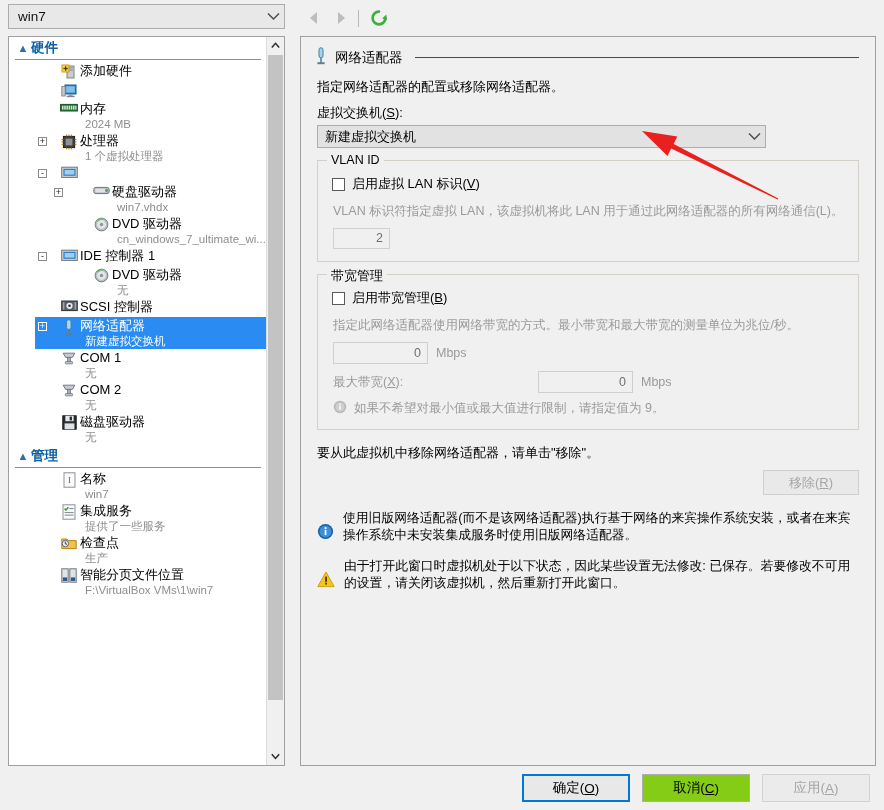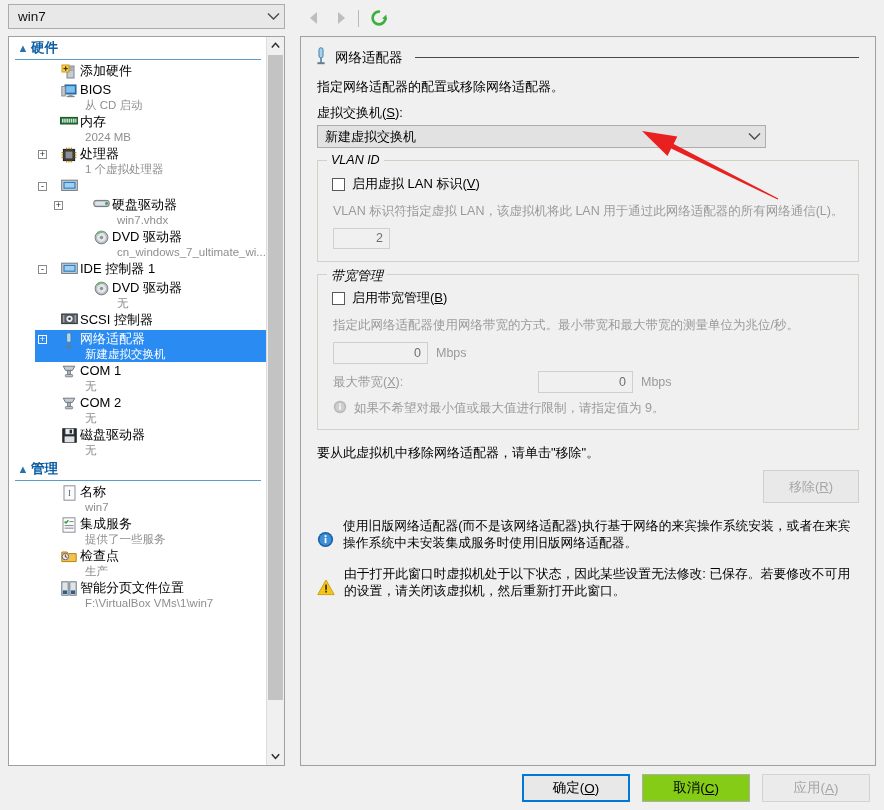--- a/index.html
+++ b/index.html
@@ -88,21 +88,21 @@
   .combo{
     position:relative;width:449px;height:23px;margin-left:2px;
     background:#e2e2e2;border:1px solid #adadad;box-sizing:border-box;
     display:flex;align-items:center;
   }
   .combo .val{flex:1;padding-left:7px;font-size:13px;}
 
   
   .gbox{position:relative;margin:12px 2px 0 2px;border:1px solid #d4d0c8;padding:14px 12px 12px 12px;}
   .gbox > .gtitle{
-    position:absolute;top:-8px;left:9px;background:#f0f0f0;padding:0 4px;font-size:12.5px;color:#000;font-style:italic;
+    position:absolute;top:-8px;left:9px;background:#f0f0f0;padding:0 4px;font-size:12.5px;color:#000;
   }
   .gbox.bw > .gtitle{font-size:13px;}
 
   .chkrow{display:flex;align-items:center;gap:7px;margin:0 0 10px 2px;}
   .chkbox{width:13px;height:13px;border:1px solid #5a5a5a;background:#fff;box-sizing:border-box;}
   .chklabel{font-size:13px;}
 
   .dimtext{color:#9a9a9a;font-size:12.5px;line-height:17px;margin:0 0 8px 3px;}
   .inpsmall{
     width:57px;height:21px;border:1px solid #d0d0d0;background:#f0f0f0;color:#6e6e6e;
@@ -117,21 +117,21 @@
     box-sizing:border-box;text-align:right;padding-right:6px;font-size:12.5px;line-height:20px;
   }
   .bwrow .bunit{color:#9a9a9a;font-size:12.5px;margin-left:8px;}
 
   .noterow{display:flex;align-items:flex-start;gap:7px;margin:4px 0 0 3px;}
   .noterow .ntxt{color:#9a9a9a;font-size:12.5px;line-height:17px;}
 
   .removeline{font-size:13px;margin:14px 0 0 2px;}
   .btnrow-remove{display:flex;justify-content:flex-end;margin-top:8px;padding-right:2px;}
   .btn{
-    min-width:96px;height:33px;border:1px solid #adadad;background:#e1e1e1;
+    min-width:96px;height:25px;border:1px solid #adadad;background:#e1e1e1;
     font-size:13px;display:flex;align-items:center;justify-content:center;box-sizing:border-box;
     font-family:inherit;color:#000;
   }
   .btn.disabled{color:#a6a6a6;background:#e9e9e9;border-color:#cfcfcf;}
 
   .msgrow{display:flex;align-items:flex-end;gap:9px;margin:14px 0 0 2px;}
   .msgrow .mtxt{font-size:12.8px;line-height:17px;}
 
   
   .footer{position:absolute;left:0;top:772px;width:884px;height:38px;}
@@ -207,24 +207,20 @@
           <span class="exp"></span>
           <span class="ico">
             <svg width="16" height="16" viewBox="0 0 16 16">
               <rect x="4" y="2" width="11" height="9" fill="#2f7fc4" stroke="#1d5a90" stroke-width="1"></rect>
               <rect x="5.2" y="3.2" width="8.6" height="6.4" fill="#7fc0ef"></rect>
               <rect x="7.6" y="11" width="4" height="2" fill="#9aa2aa"></rect>
               <rect x="5.6" y="12.8" width="8" height="1.4" fill="#7d858d"></rect>
               <rect x="0.8" y="3.4" width="3.4" height="9.6" fill="#c5c9ce" stroke="#808890" stroke-width="0.9"></rect>
             </svg>
           </span>
-          <span class="labels">
-            <div class="lab">BIOS</div>
-            <div class="sub">从 CD 启动</div>
-          </span>
         </div>
         <div class="node ind1">
           <span class="exp"></span>
           <span class="ico">
             <svg width="18" height="12" viewBox="0 0 18 12">
               <rect x="0.6" y="2.4" width="16.8" height="6.6" fill="#1f7a2e" stroke="#13541f" stroke-width="1"></rect>
               <rect x="2" y="3.7" width="1.5" height="3.9" fill="#d9dde0"></rect>
               <rect x="4.2" y="3.7" width="1.5" height="3.9" fill="#d9dde0"></rect>
               <rect x="6.4" y="3.7" width="1.5" height="3.9" fill="#d9dde0"></rect>
               <rect x="8.6" y="3.7" width="1.5" height="3.9" fill="#d9dde0"></rect>

